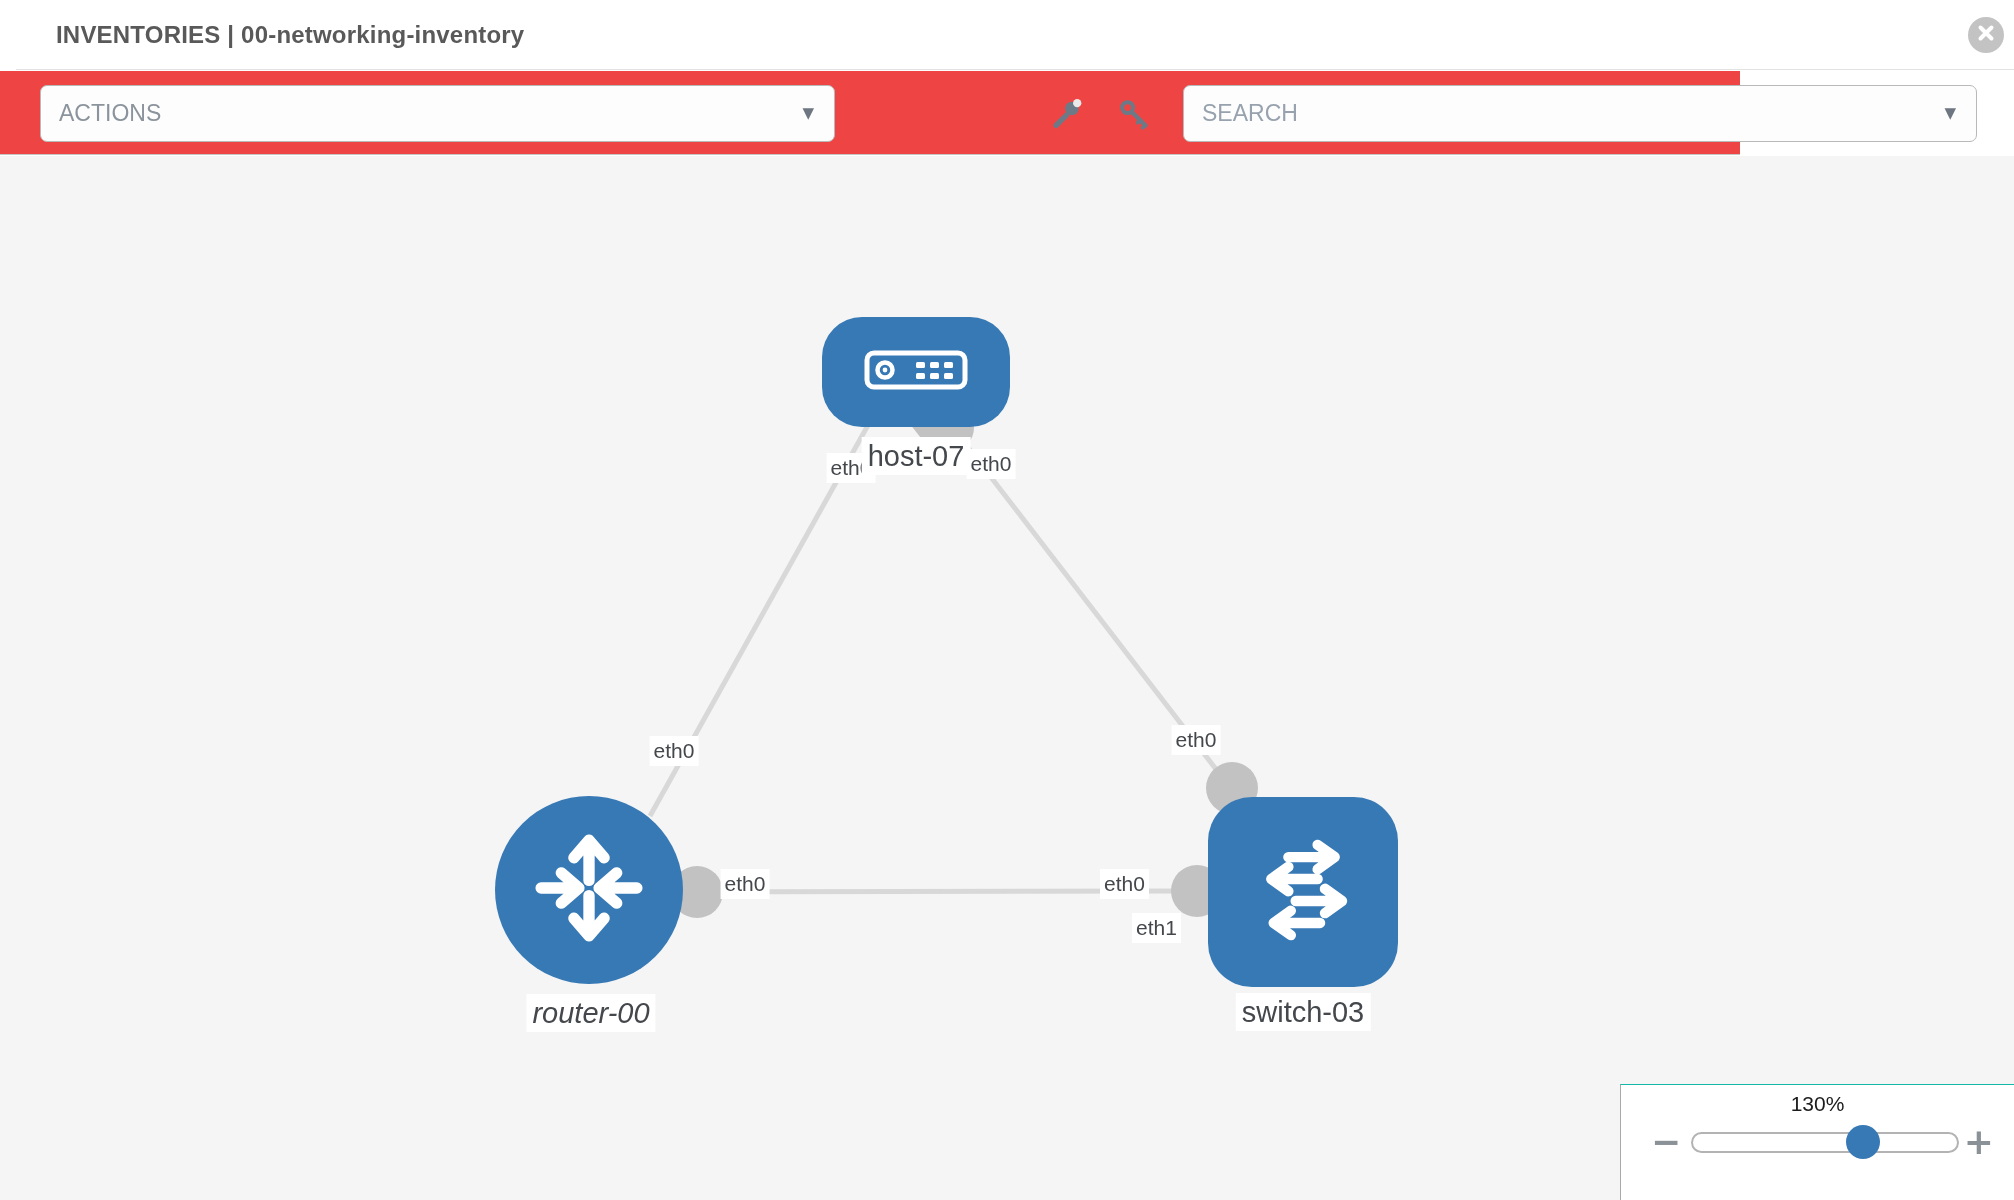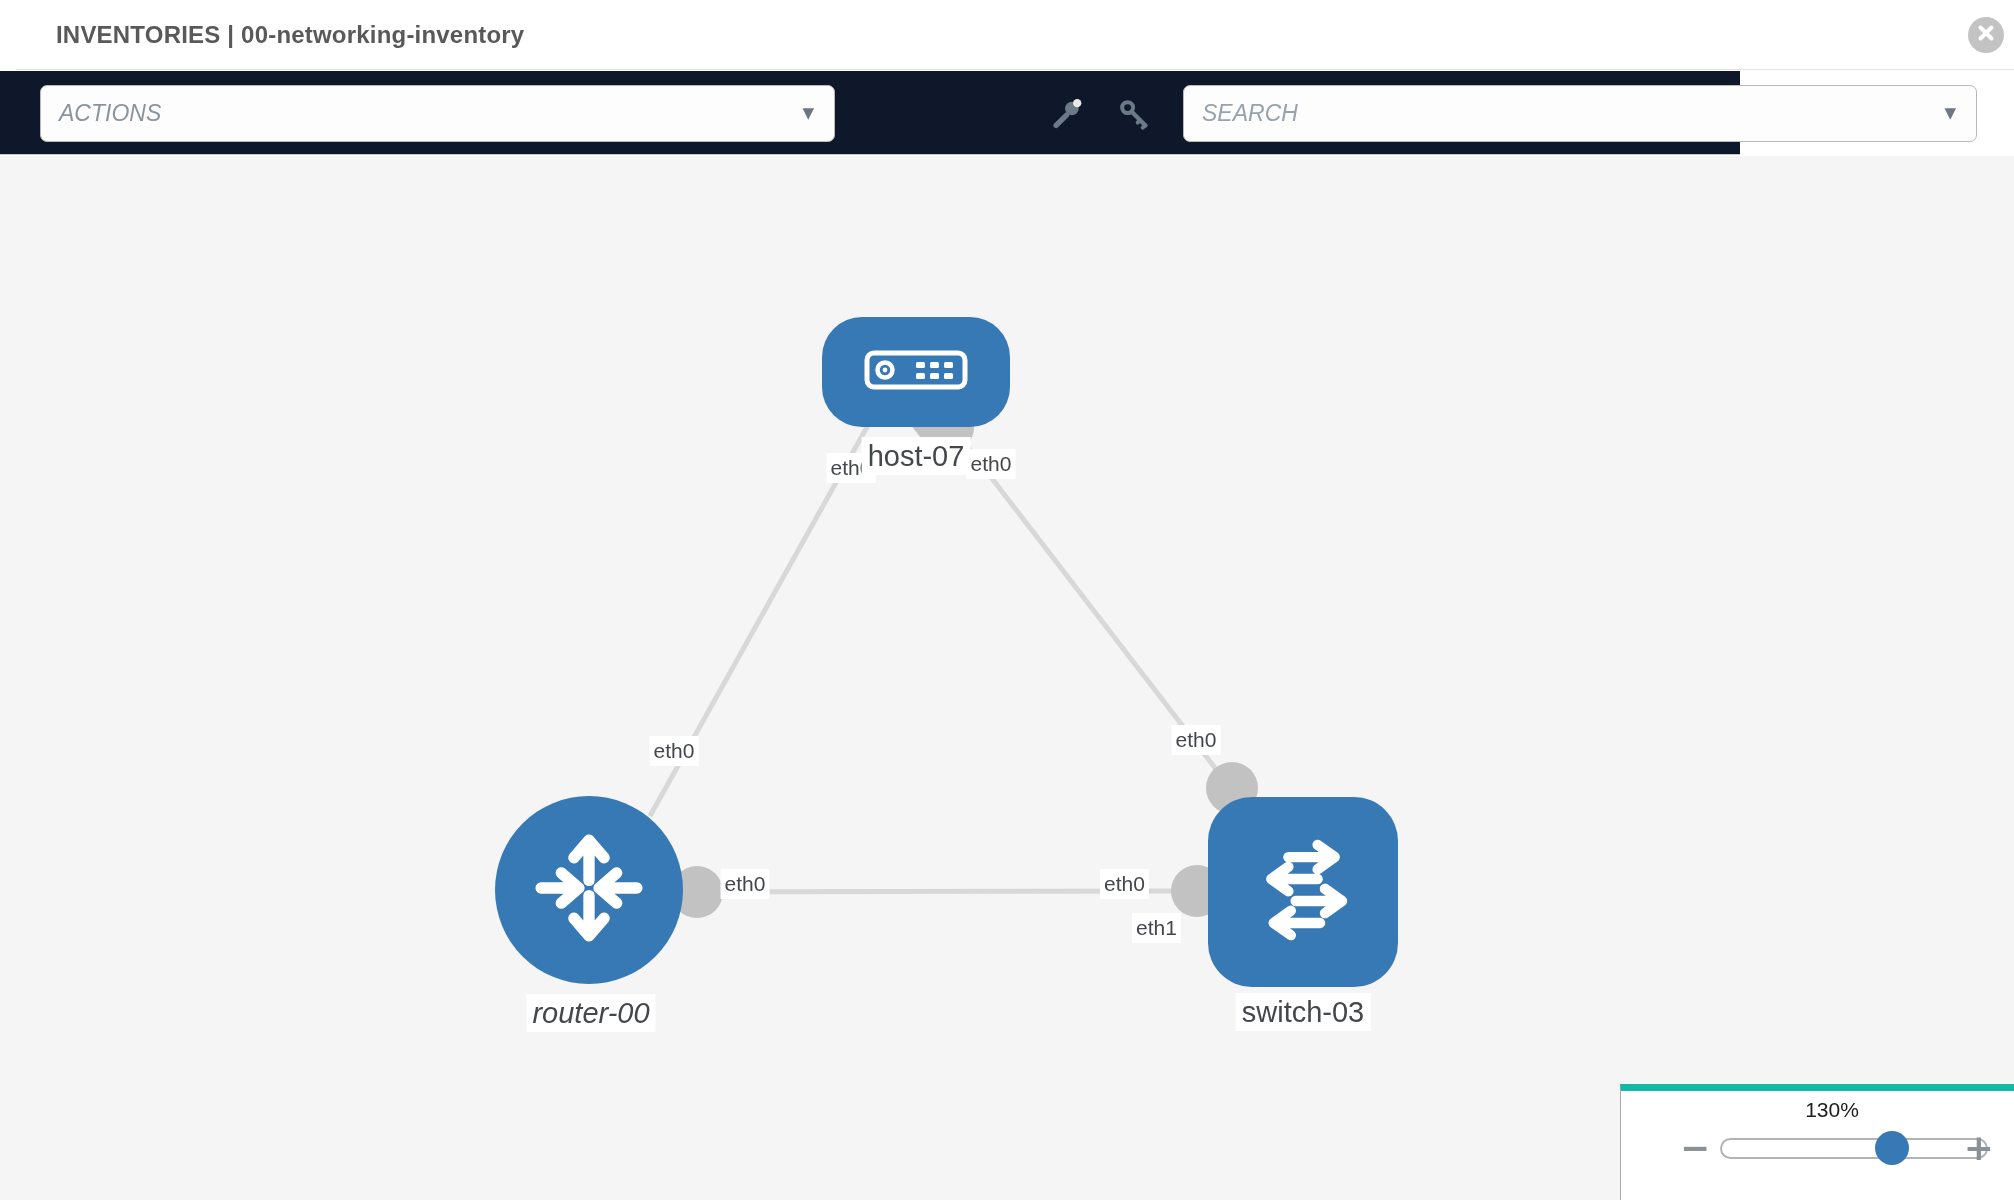--- a/index.html
+++ b/index.html
@@ -18,21 +18,21 @@
     font-size: 24px; font-weight: bold; color: #595959; letter-spacing: 0.2px;
   }
   .close-btn {
     position: absolute; right: 26px; top: 17px; width: 36px; height: 36px;
     border-radius: 50%; background: #c3c3c3; cursor: pointer;
     display: flex; align-items: center; justify-content: center;
   }
   
   .toolbar {
     position: absolute; left: 0; top: 71px; width: 1740px; height: 84px;
-    background: #0f172a; border-bottom: 1px solid #c6c6c6; font-style: italic;
+    background: #ef4444; border-bottom: 1px solid #c6c6c6;
   }
   .select-box {
     position: absolute; top: 14px; height: 57px;
     background: #fdfdfd; border: 1px solid #b9b9b9; border-radius: 7px;
     font-size: 23px; color: #8b949c; line-height: 55px; padding-left: 18px;
   }
   .select-box .caret {
     position: absolute; right: 20px; top: 0; line-height: 55px;
     font-family: "DejaVu Sans", sans-serif; font-size: 15px; color: #6d7681;
   }
@@ -63,21 +63,21 @@
     position: absolute; transform: translate(-50%, -50%);
     background: #ffffff; color: #44474b; font-size: 29px; line-height: 34px;
     padding: 2px 6px; white-space: nowrap;
   }
   .overlap-wrap { position: absolute; left: 1100px; top: 713px; width: 90px; height: 30px; }
   .overlap-wrap .back  { position: absolute; left: 0;  top: 0; transform: none; z-index: 1; }
   .overlap-wrap .front { position: absolute; left: 32px; top: 0; transform: none; z-index: 2; margin-top: 44px; }
   
   .zoom-panel {
     position: absolute; left: 1620px; top: 1084px; width: 394px; height: 116px;
-    background: #ffffff; border-top: 7px solid #14b8a6; border-left: 1px solid #a9a9a9; padding-left: 29px;
+    background: #ffffff; border-top: 1px solid #14b8a6; border-left: 1px solid #a9a9a9;
   }
   .zoom-level { text-align: center; margin-top: 7px; font-size: 21px; color: #1c1c1c; }
   .zoom-row { position: relative; margin-top: 9px; height: 40px; }
   .zoom-minus, .zoom-plus {
     position: absolute; top: 0; font-size: 36px; font-weight: bold; color: #8a9197;
     line-height: 34px; cursor: pointer; font-family: "DejaVu Sans", sans-serif;
   }
   .zoom-minus { left: 30px; }
   .zoom-plus  { right: 20px; }
   .zoom-track {

